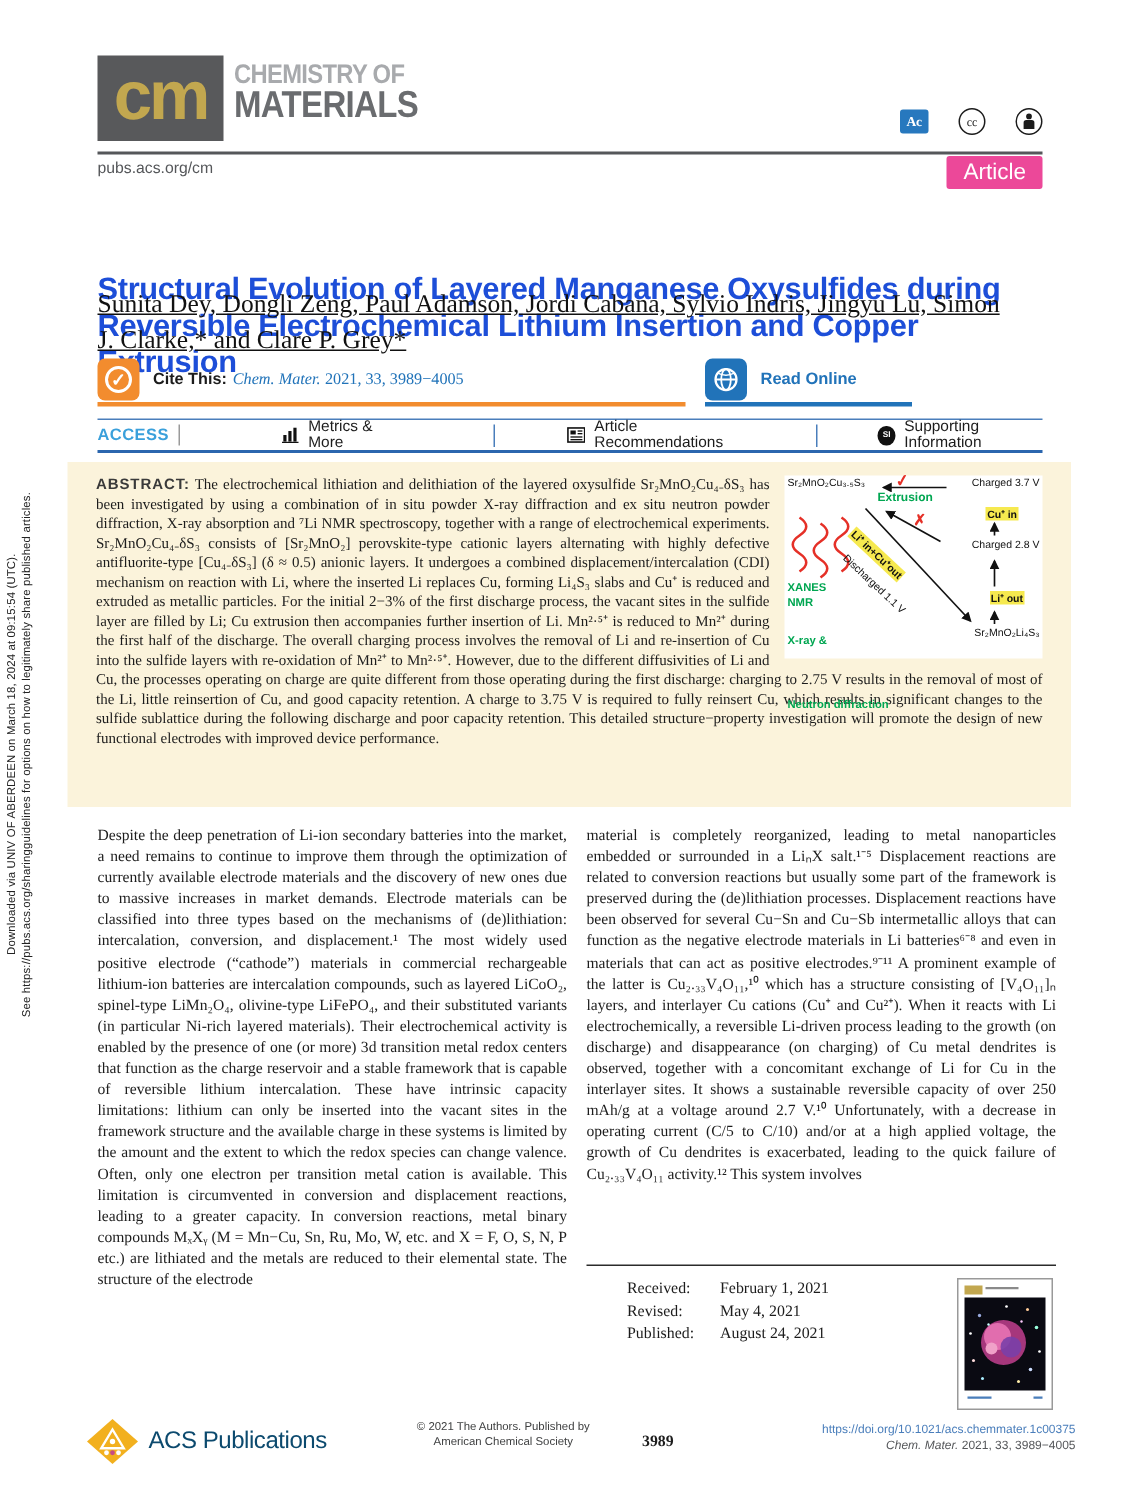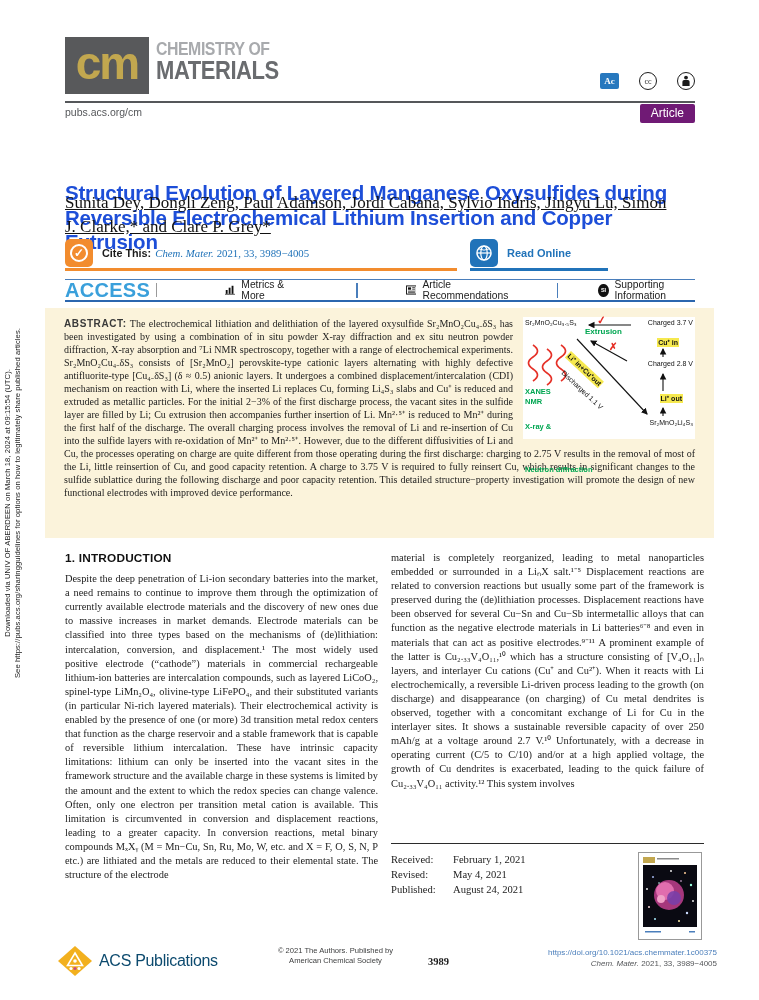--- a/index.html
+++ b/index.html
@@ -13,40 +13,40 @@
   .cm-box { width:84px; height:57px; background:#58595B; display:flex; align-items:center; justify-content:center; }
   .cm-box span { font-family:"Liberation Sans",sans-serif; font-weight:bold; font-size:46px; color:#C2A74F; letter-spacing:-2px; line-height:1; margin-top:-6px; }
   .logo-text { margin-left:7px; padding-top:3px; transform:scaleX(.88); transform-origin:left top; }
   .logo-line1 { font-family:"Liberation Sans",sans-serif; font-weight:bold; font-size:18px; color:#A8AAAD; line-height:1.0; letter-spacing:-.5px; }
   .logo-line2 { font-family:"Liberation Sans",sans-serif; font-weight:bold; font-size:25px; color:#6A6C6F; line-height:1.0; letter-spacing:-.5px; }
   .top-icons { top:72px; right:64px; display:flex; gap:20px; align-items:center; }
   .ac-icon { width:19px; height:16px; background:#2778BE; color:#fff; font-size:9px; font-weight:bold; display:flex; align-items:center; justify-content:center; border-radius:2px; }
   .round-icon { width:18px; height:18px; border:1.6px solid #1c1c1c; border-radius:50%; display:flex; align-items:center; justify-content:center; font-weight:normal; font-size:8px; color:#1c1c1c; }
   .header-rule { top:101px; left:65px; width:630px; height:2px; background:#55575A; }
   .site-url { top:106px; left:65px; font-size:10.5px; color:#55575A; }
-  .article-badge { top:104px; right:64px; background:#701a75; color:#fff; font-size:12px; padding:2px 11px 3px; border-radius:2px; }
+  .article-badge { top:104px; right:64px; background:#ec4899; color:#fff; font-size:15px; padding:2px 11px 3px; border-radius:2px; }
 
   
   .paper-title { top:133px; left:65px; width:620px; font-weight:bold; font-size:20.5px; line-height:1.2; color:#1d4ed8; letter-spacing:-.2px;margin-top:48px; }
   .authors { top:191px; left:65px; width:615px; font-size:17px; line-height:1.4; color:#111;text-decoration:underline; }
 
   
   .cite-bar { top:238px; left:65px; width:392px; height:33px; border-bottom:3px solid #F28C2E; display:flex; align-items:center; }
   .check-chip { width:28px; height:28px; background:#F28C2E; border-radius:5px; display:flex; align-items:center; justify-content:center; }
   .check-chip .cir { width:18px; height:18px; border:2px solid #fff; border-radius:50%; color:#fff; font-size:12px; font-weight:bold; display:flex; align-items:center; justify-content:center; line-height:1; }
   .cite-label { font-weight:bold; font-size:10.8px; margin-left:9px; }
   .cite-journal { font-style:italic; color:#2173B9; font-size:10.8px; margin-left:4px; }
   .cite-rest { color:#2173B9; font-size:10.8px; margin-left:3px; }
   .read-online { top:238px; left:470px; width:138px; height:33px; border-bottom:3px solid #2173B9; display:flex; align-items:center; }
   .globe-chip { width:28px; height:28px; background:#2173B9; border-radius:5px; display:flex; align-items:center; justify-content:center; }
   .read-label { font-weight:bold; font-size:11px; color:#2173B9; margin-left:9px; font-family:"Liberation Sans",sans-serif; }
 
   
   .access-row { top:279px; left:65px; width:630px; height:23px; border-top:1px solid #4A7EBB; border-bottom:2.5px solid #2B66AE; display:flex; align-items:center; }
-  .access-word { color:#3AA0DB; font-family:"Liberation Sans",sans-serif; font-weight:bold; font-size:20px; letter-spacing:.3px; }
+  .access-word { color:#3AA0DB; font-family:"Liberation Sans",sans-serif; font-weight:bold; font-size:11px; letter-spacing:.3px; }
   .v-sep-gray { width:1.5px; height:14px; background:#9a9a9a; margin-left:6px; }
   .v-sep-blue { width:1.5px; height:15px; background:#4A7EBB; }
   .access-item { display:flex; align-items:center; gap:6px; font-size:10.3px; color:#1c1c1c; font-family:"Liberation Sans",sans-serif; }
   .si-badge { width:13px; height:13px; background:#111; border-radius:50%; color:#fff; font-size:5.5px; font-weight:bold; display:flex; align-items:center; justify-content:center; }
 
   
   .abstract-box { top:308px; left:45px; width:669px; height:230px; background:#FBF3DB; padding:9px 19px 8px 19px; overflow:hidden; }
   .abstract-graphic { float:right; width:172px; height:122px; background:#fff; margin:0 0 4px 10px; position:relative; font-family:"Liberation Sans",sans-serif; }
   .abstract-text { font-size:10px; line-height:13px; text-align:justify; color:#1c1c1c; }
   .abstract-label { font-weight:bold; letter-spacing:.6px; color:#3a3a3a; }
@@ -58,21 +58,21 @@
 
   
   .col { width:313px; font-size:10.4px; line-height:14.1px; text-align:justify; color:#1c1c1c; }
   .col-left { top:551px; left:65px; }
   .col-right { top:551px; left:391px; }
   .intro-head { font-family:"Liberation Sans",sans-serif; font-weight:bold; font-size:11.8px; color:#111; margin-bottom:7px; letter-spacing:.2px; }
 
   .dates-section { top:843px; left:391px; width:313px; border-top:1.6px solid #2b2b2b; padding-top:8px; }
   .dates-rows { display:inline-block; vertical-align:top; }
   .date-row { display:flex; font-size:10.6px; line-height:15px; }
-  .date-label { width:62px; color:#1c1c1c; }
+  .date-label { width:62px; color:#1c1c1c;margin-left:27px; }
   .cover-thumb { position:absolute; right:2px; top:8px; width:64px; height:88px; border:1px solid #999; background:#fff; padding:2px; }
 
   
   .footer-logo { top:946px; left:58px; display:flex; align-items:center; gap:7px; }
   .footer-logo-text { font-family:"Liberation Sans",sans-serif; font-size:16px; color:#0c4a6e; letter-spacing:-.3px; }
   .footer-copy { top:946px; left:248px; width:175px; text-align:center; font-family:"Liberation Sans",sans-serif; font-size:7.6px; line-height:1.35; color:#3f4041; }
   .page-num { top:956px; left:428px; font-weight:bold; font-size:10.5px; }
   .footer-links { top:947px; right:42px; text-align:right; font-size:8px; line-height:1.4; }
   .footer-doi { color:#4A7EBB; }
   .footer-cit { color:#55575A; }
@@ -201,21 +201,20 @@
     <span class="g-lab" style="right:2px;top:102px;">Sr₂MnO₂Li₄S₃</span>
     <span class="g-lab g-green" style="left:2px;top:70px;font-size:7.5px;">XANES</span>
     <span class="g-lab g-green" style="left:2px;top:80px;font-size:7.5px;">NMR</span>
     <span class="g-lab g-green" style="left:2px;top:90px;font-size:7.5px;margin-top:15px;">X-ray &amp;</span>
     <span class="g-lab g-green" style="left:2px;top:100px;font-size:7.5px;margin-top:48px;">Neutron diffraction</span>
   </div>
   <p class="abstract-text"><span class="abstract-label sans">ABSTRACT:</span> <span>The electrochemical lithiation and delithiation of the layered oxysulfide Sr₂MnO₂Cu₄₋δS₃ has been investigated by using a combination of in situ powder X-ray diffraction and ex situ neutron powder diffraction, X-ray absorption and ⁷Li NMR spectroscopy, together with a range of electrochemical experiments. Sr₂MnO₂Cu₄₋δS₃ consists of [Sr₂MnO₂] perovskite-type cationic layers alternating with highly defective antifluorite-type [Cu₄₋δS₃] (δ ≈ 0.5) anionic layers. It undergoes a combined displacement/intercalation (CDI) mechanism on reaction with Li, where the inserted Li replaces Cu, forming Li₄S₃ slabs and Cu⁺ is reduced and extruded as metallic particles. For the initial 2−3% of the first discharge process, the vacant sites in the sulfide layer are filled by Li; Cu extrusion then accompanies further insertion of Li. Mn²·⁵⁺ is reduced to Mn²⁺ during the first half of the discharge. The overall charging process involves the removal of Li and re-insertion of Cu into the sulfide layers with re-oxidation of Mn²⁺ to Mn²·⁵⁺. However, due to the different diffusivities of Li and Cu, the processes operating on charge are quite different from those operating during the first discharge: charging to 2.75 V results in the removal of most of the Li, little reinsertion of Cu, and good capacity retention. A charge to 3.75 V is required to fully reinsert Cu, which results in significant changes to the sulfide sublattice during the following discharge and poor capacity retention. This detailed structure−property investigation will promote the design of new functional electrodes with improved device performance.</span></p>
 </div>
 
 <div class="abs col col-left">
-  <div class="intro-head">1. INTRODUCTION</div>
   <p>Despite the deep penetration of Li-ion secondary batteries into the market, a need remains to continue to improve them through the optimization of currently available electrode materials and the discovery of new ones due to massive increases in market demands. Electrode materials can be classified into three types based on the mechanisms of (de)lithiation: intercalation, conversion, and displacement.¹ The most widely used positive electrode (“cathode”) materials in commercial rechargeable lithium-ion batteries are intercalation compounds, such as layered LiCoO₂, spinel-type LiMn₂O₄, olivine-type LiFePO₄, and their substituted variants (in particular Ni-rich layered materials). Their electrochemical activity is enabled by the presence of one (or more) 3d transition metal redox centers that function as the charge reservoir and a stable framework that is capable of reversible lithium intercalation. These have intrinsic capacity limitations: lithium can only be inserted into the vacant sites in the framework structure and the available charge in these systems is limited by the amount and the extent to which the redox species can change valence. Often, only one electron per transition metal cation is available. This limitation is circumvented in conversion and displacement reactions, leading to a greater capacity. In conversion reactions, metal binary compounds MₓXᵧ (M = Mn−Cu, Sn, Ru, Mo, W, etc. and X = F, O, S, N, P etc.) are lithiated and the metals are reduced to their elemental state. The structure of the electrode</p>
 </div>
 
 <div class="abs col col-right">
   <p>material is completely reorganized, leading to metal nanoparticles embedded or surrounded in a LiₙX salt.¹⁻⁵ Displacement reactions are related to conversion reactions but usually some part of the framework is preserved during the (de)lithiation processes. Displacement reactions have been observed for several Cu−Sn and Cu−Sb intermetallic alloys that can function as the negative electrode materials in Li batteries⁶⁻⁸ and even in materials that can act as positive electrodes.⁹⁻¹¹ A prominent example of the latter is Cu₂.₃₃V₄O₁₁,¹⁰ which has a structure consisting of [V₄O₁₁]ₙ layers, and interlayer Cu cations (Cu⁺ and Cu²⁺). When it reacts with Li electrochemically, a reversible Li-driven process leading to the growth (on discharge) and disappearance (on charging) of Cu metal dendrites is observed, together with a concomitant exchange of Li for Cu in the interlayer sites. It shows a sustainable reversible capacity of over 250 mAh/g at a voltage around 2.7 V.¹⁰ Unfortunately, with a decrease in operating current (C/5 to C/10) and/or at a high applied voltage, the growth of Cu dendrites is exacerbated, leading to the quick failure of Cu₂.₃₃V₄O₁₁ activity.¹² This system involves</p>
 </div>
 
 <div class="abs dates-section">
   <div class="dates-rows">
     <div class="date-row">

